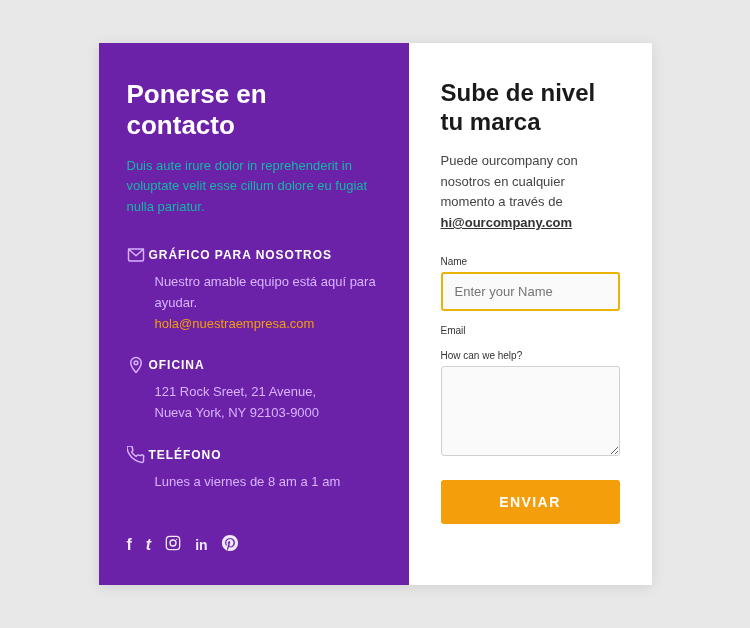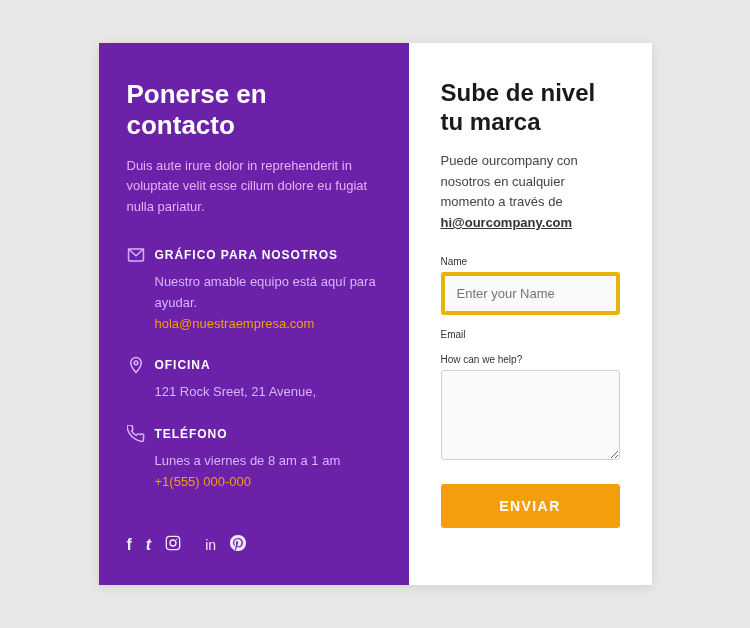--- a/index.html
+++ b/index.html
@@ -31,31 +31,31 @@
     .left-content {}
     .left-title {
       font-size: 26px;
       font-weight: 700;
       color: white;
       margin-bottom: 14px;
       line-height: 1.2;
     }
     .left-desc {
       font-size: 13px;
-      color: #f0abfc;
+      color: #14b8a6;
       line-height: 1.6;
       margin-bottom: 28px;
     }
     .contact-section {
       margin-bottom: 22px;
     }
     .contact-section-header {
       display: flex;
       align-items: center;
-      gap: 10px;
+      gap: 4px;
       margin-bottom: 8px;
     }
     .contact-icon {
       width: 18px;
       height: 18px;
       color: #d8b4fe;
       flex-shrink: 0;
     }
     .contact-section-title {
       font-size: 12px;
@@ -117,21 +117,21 @@
     .form-label {
       display: block;
       font-size: 10px;
       color: #333;
       margin-bottom: 5px;
       font-weight: 400;
     }
     .form-input {
       width: 100%;
       padding: 10px 12px;
-      border: 4px solid #eab308;
+      border: 2px solid #eab308;
       border-radius: 3px;
       font-size: 13px;
       color: #888;
       background: #fafafa;
       outline: none;
     }
     .form-textarea {
       width: 100%;
       padding: 10px 12px;
       border: 1px solid #d0d0d0;
@@ -189,50 +189,50 @@
           <span class="contact-icon">
             <svg width="18" height="18" viewBox="0 0 24 24" fill="none" stroke="#d8b4fe" stroke-width="2" stroke-linecap="round" stroke-linejoin="round">
               <path d="M12 2C8.13 2 5 5.13 5 9c0 5.25 7 13 7 13s7-7.75 7-13c0-3.87-3.13-7-7-7z"></path>
               <circle cx="12" cy="9" r="2.5"></circle>
             </svg>
           </span>
           <span class="contact-section-title">OFICINA</span>
         </div>
         <div class="contact-body">
           <p>121 Rock Sreet, 21 Avenue,</p>
+          <p>Nueva York, NY 92103-9000</p>
         </div>
       </div>
 
       <div class="contact-section">
         <div class="contact-section-header">
           <span class="contact-icon">
             <svg width="18" height="18" viewBox="0 0 24 24" fill="none" stroke="#d8b4fe" stroke-width="2" stroke-linecap="round" stroke-linejoin="round">
               <path d="M22 16.92v3a2 2 0 01-2.18 2 19.79 19.79 0 01-8.63-3.07A19.5 19.5 0 013.07 10.8 19.79 19.79 0 01.01 2.18 2 2 0 012 0h3a2 2 0 012 1.72c.127.96.361 1.903.7 2.81a2 2 0 01-.45 2.11L6.09 7.91a16 16 0 006 6l1.27-1.27a2 2 0 012.11-.45c.907.339 1.85.573 2.81.7A2 2 0 0122 14.92v2z"></path>
             </svg>
           </span>
           <span class="contact-section-title">TELÉFONO</span>
         </div>
         <div class="contact-body">
           <p>Lunes a viernes de 8 am a 1 am</p>
-          <p class="contact-highlight" style="cursor:pointer;">+1(555) 000-000</p>
         </div>
       </div>
     </div>
 
     <div class="social-bar">
       <span class="social-icon">f</span>
       <span class="social-icon" style="font-style:italic;">t</span>
       <span class="social-icon">
         <svg width="16" height="16" viewBox="0 0 24 24" fill="none" stroke="white" stroke-width="2" stroke-linecap="round" stroke-linejoin="round">
           <rect x="2" y="2" width="20" height="20" rx="5"></rect>
           <circle cx="12" cy="12" r="4.5"></circle>
           <circle cx="17.5" cy="6.5" r="1" fill="white" stroke="none"></circle>
         </svg>
       </span>
-      <span class="social-icon" style="font-size:14px; font-weight:400;margin-left:10px;">in</span>
+      <span class="social-icon" style="font-size:14px; font-weight:700;">in</span>
       <span class="social-icon">
         <svg width="16" height="16" viewBox="0 0 24 24" fill="white" stroke="white" stroke-width="0.5">
           <path d="M12 0C5.373 0 0 5.373 0 12c0 5.084 3.163 9.426 7.627 11.174-.105-.949-.2-2.405.042-3.441.218-.937 1.407-5.965 1.407-5.965s-.359-.719-.359-1.782c0-1.668.967-2.914 2.171-2.914 1.023 0 1.518.769 1.518 1.69 0 1.029-.655 2.568-.994 3.995-.283 1.194.599 2.169 1.777 2.169 2.133 0 3.772-2.249 3.772-5.495 0-2.873-2.064-4.882-5.012-4.882-3.414 0-5.418 2.561-5.418 5.207 0 1.031.397 2.138.893 2.738a.36.36 0 01.083.345l-.333 1.36c-.053.22-.174.267-.402.161-1.499-.698-2.436-2.889-2.436-4.649 0-3.785 2.75-7.262 7.929-7.262 4.163 0 7.398 2.967 7.398 6.931 0 4.136-2.607 7.464-6.227 7.464-1.216 0-2.359-.632-2.75-1.378l-.748 2.853c-.271 1.043-1.002 2.35-1.492 3.146C9.57 23.812 10.763 24 12 24c6.627 0 12-5.373 12-12S18.627 0 12 0z"></path>
         </svg>
       </span>
     </div>
   </div>
 
   <div class="right-panel">
     <h2 class="right-title">Sube de nivel tu marca</h2>

